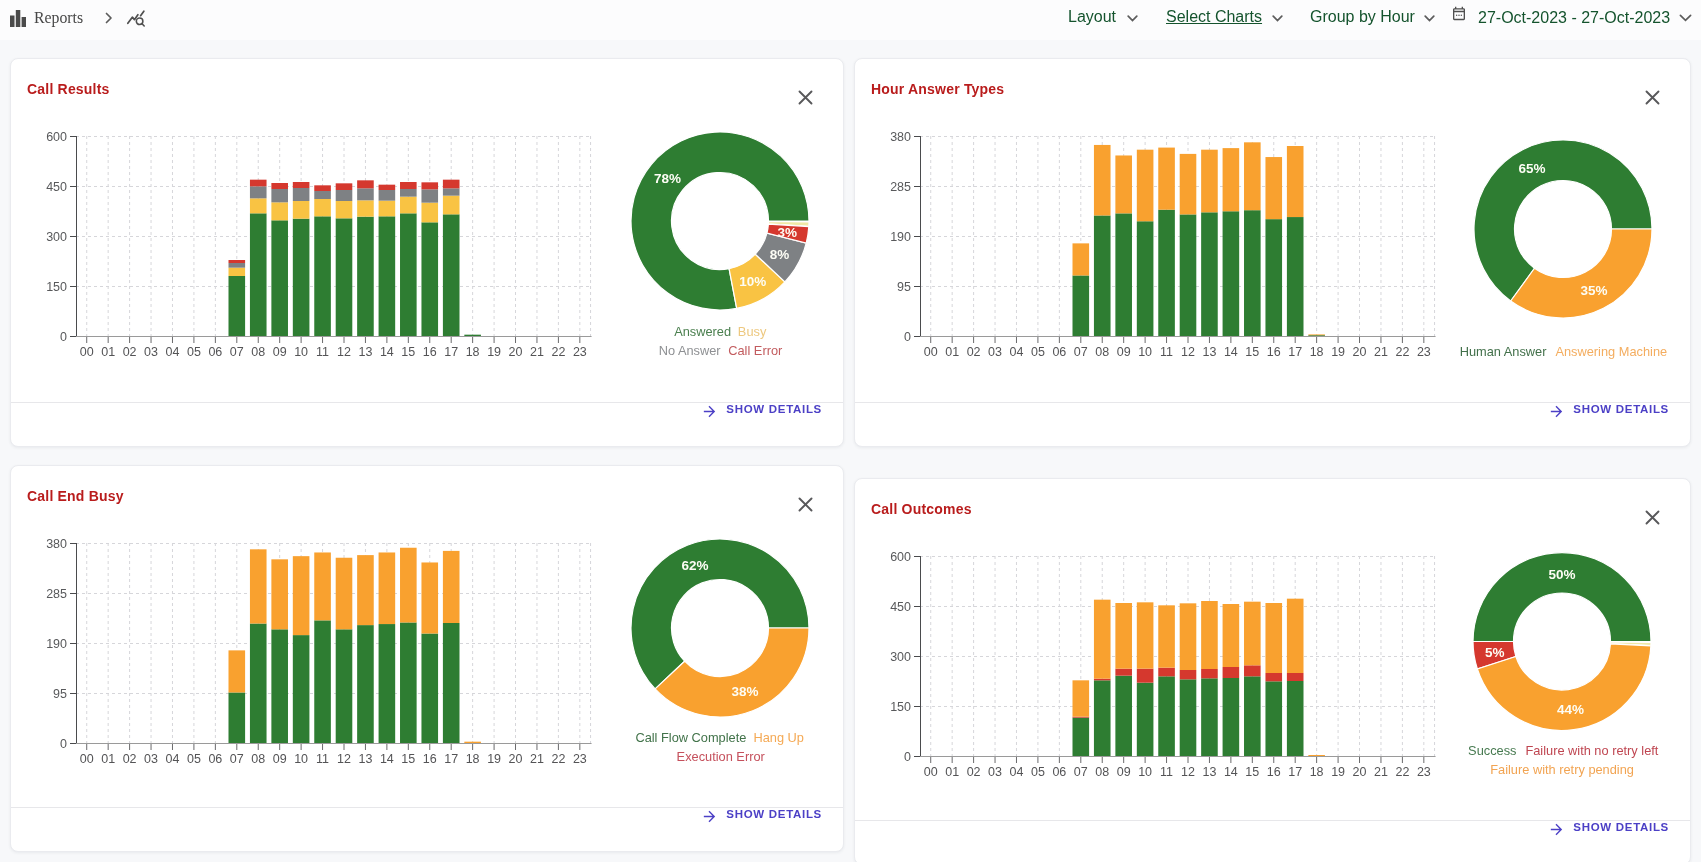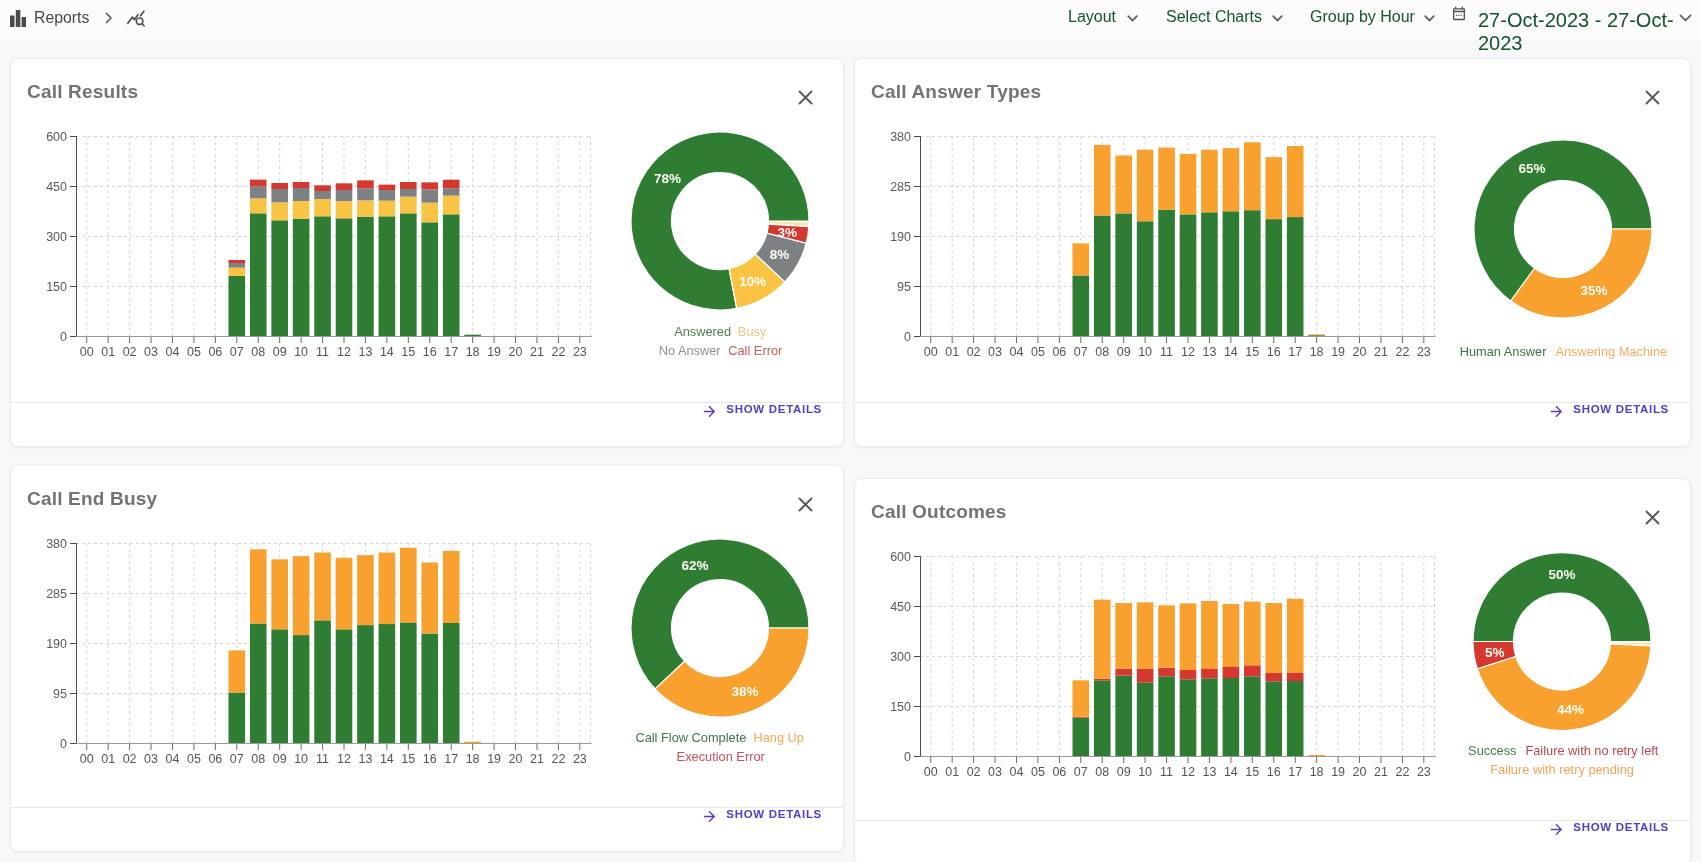--- a/index.html
+++ b/index.html
@@ -1,23 +1,23 @@
 <!DOCTYPE html>
 <html><head><meta charset="utf-8">
 <style>
   * { margin:0; padding:0; box-sizing:border-box; }
   html,body { width:1701px; height:862px; overflow:hidden; background:#f7f8fa;
     font-family:"Liberation Sans", sans-serif; }
   .topbar { position:absolute; left:0; top:0; width:1701px; height:40px; background:#fcfcfd; }
-  .crumb { position:absolute; top:8.5px; font-size:16.3px; color:#474747; }
+  .crumb { position:absolute; top:8.5px; font-size:16.3px; color:#474747;font-family:Liberation Serif, serif; }
   .ctrl  { position:absolute; top:7.5px; font-size:16px; color:#14532d; }
   .chev  { position:absolute; top:15px; }
   .card { position:absolute; background:#fff; border:1px solid #eaebef; border-radius:8px;
     box-shadow:0 1px 3px rgba(45,55,70,.07); }
-  .ctitle { position:absolute; left:16px; top:22px; font-size:19px; font-weight:bold; color:#737373; letter-spacing:.2px; }
+  .ctitle { position:absolute; left:16px; top:22px; font-size:14px; font-weight:bold; color:#b91c1c; letter-spacing:.2px; }
   .closex { position:absolute; right:30px; top:31px; }
   .chart { position:absolute; left:0; top:0; }
   .cfoot { position:absolute; left:0; bottom:0; width:100%; height:44px; border-top:1px solid #e7e7ea;
     display:flex; align-items:flex-start; justify-content:flex-end; padding-right:21px; }
   .sd { font-size:11.5px; font-weight:bold; letter-spacing:.7px; color:#4c40c6; }
 </style></head>
 <body>
 
 <div class="topbar">
   <svg style="position:absolute;left:10px;top:10px;" width="16" height="17" viewBox="0 0 16 17">
@@ -34,35 +34,35 @@
       <path d="M17.6 8.2l4-5.6" stroke="#4f4f4f" stroke-width="2.1" fill="none" stroke-linecap="round"></path>
       <circle cx="16.4" cy="15" r="4" stroke="#4f4f4f" stroke-width="1.9" fill="none"></circle>
       <path d="M19.4 18l2.6 2.7" stroke="#4f4f4f" stroke-width="1.9" stroke-linecap="round"></path>
     </svg>
   <span class="crumb" style="left:150px;margin-top:48px;">Campaign Analysis</span>
 
   <span class="ctrl" style="left:1068px;">Layout</span>
   <svg class="chev" style="left:1127px;" width="11" height="7" viewBox="0 0 11 7">
       <path d="M1.2 1.2L5.5 5.5L9.8 1.2" stroke="#5c5c5c" stroke-width="1.7" fill="none" stroke-linecap="round"></path>
     </svg>
-  <span class="ctrl" style="left:1166px;">Select Charts</span>
+  <span class="ctrl" style="left:1166px;text-decoration:underline;">Select Charts</span>
   <svg class="chev" style="left:1272px;" width="11" height="7" viewBox="0 0 11 7">
       <path d="M1.2 1.2L5.5 5.5L9.8 1.2" stroke="#5c5c5c" stroke-width="1.7" fill="none" stroke-linecap="round"></path>
     </svg>
   <span class="ctrl" style="left:1310px;text-align:center;">Group by Hour</span>
   <svg class="chev" style="left:1424px;" width="11" height="7" viewBox="0 0 11 7">
       <path d="M1.2 1.2L5.5 5.5L9.8 1.2" stroke="#5c5c5c" stroke-width="1.7" fill="none" stroke-linecap="round"></path>
     </svg>
   <svg style="position:absolute;left:1451px;top:5px;" width="16" height="17" viewBox="0 0 24 24">
       <path d="M19 4h-1V2h-2v2H8V2H6v2H5c-1.1 0-2 .9-2 2v14c0 1.1.9 2 2 2h14c1.1 0 2-.9 2-2V6c0-1.1-.9-2-2-2zm0 16H5V10h14v10zm0-12H5V6h14v2z" fill="#4f4f4f"></path>
       <circle cx="8.5" cy="14.5" r="1.1" fill="#4f4f4f"></circle>
       <circle cx="12" cy="14.5" r="1.1" fill="#4f4f4f"></circle>
       <circle cx="15.5" cy="14.5" r="1.1" fill="#4f4f4f"></circle>
     </svg>
-  <span class="ctrl" style="left:1478px;font-size:20px;top:8.5px;">27-Oct-2023 - 27-Oct-2023</span>
+  <span class="ctrl" style="left:1478px;font-size:16px;top:8.5px;">27-Oct-2023 - 27-Oct-2023</span>
   <svg class="chev" style="left:1679px;top:14px;" width="13" height="8" viewBox="0 0 13 8">
       <path d="M1.4 1.4L6.5 6.3L11.6 1.4" stroke="#5c5c5c" stroke-width="1.7" fill="none" stroke-linecap="round"></path>
     </svg>
 </div>
 
 <div class="card" style="left:10px;top:58px;width:834px;height:389px;">
   <div class="ctitle">Call Results</div>
   <svg class="closex" width="15" height="15" viewBox="0 0 15 15">
       <path d="M1.5 1.5L13.5 13.5M13.5 1.5L1.5 13.5" stroke="#58585a" stroke-width="1.9" stroke-linecap="round"></path>
     </svg>
@@ -216,21 +216,21 @@
       <text x="744.3" y="296.0" text-anchor="middle" font-size="12.8" fill="#c25b5e">Call Error</text>
     </svg>
   <div class="cfoot">
     <svg width="17" height="17" viewBox="0 0 24 24" style="margin-right:8px;">
         <path d="M12 4l-1.41 1.41L16.17 11H4v2h12.17l-5.58 5.59L12 20l8-8z" fill="#4c40c6"></path>
       </svg>
     <span class="sd">SHOW DETAILS</span>
   </div>
 </div>
 <div class="card" style="left:854px;top:58px;width:837px;height:389px;">
-  <div class="ctitle">Call Answer Types</div>
+  <div class="ctitle">Hour Answer Types</div>
   <svg class="closex" width="15" height="15" viewBox="0 0 15 15">
       <path d="M1.5 1.5L13.5 13.5M13.5 1.5L1.5 13.5" stroke="#58585a" stroke-width="1.9" stroke-linecap="round"></path>
     </svg>
   <svg class="chart" width="837" height="345" viewBox="0 0 837 345" font-family="Liberation Sans, sans-serif">
       <line x1="75.72" y1="77.0" x2="75.72" y2="277.0" stroke="#d6d6da" stroke-width="1" stroke-dasharray="3,3"></line>
       <line x1="97.16" y1="77.0" x2="97.16" y2="277.0" stroke="#d6d6da" stroke-width="1" stroke-dasharray="3,3"></line>
       <line x1="118.60" y1="77.0" x2="118.60" y2="277.0" stroke="#d6d6da" stroke-width="1" stroke-dasharray="3,3"></line>
       <line x1="140.04" y1="77.0" x2="140.04" y2="277.0" stroke="#d6d6da" stroke-width="1" stroke-dasharray="3,3"></line>
       <line x1="161.48" y1="77.0" x2="161.48" y2="277.0" stroke="#d6d6da" stroke-width="1" stroke-dasharray="3,3"></line>
       <line x1="182.92" y1="77.0" x2="182.92" y2="277.0" stroke="#d6d6da" stroke-width="1" stroke-dasharray="3,3"></line>

